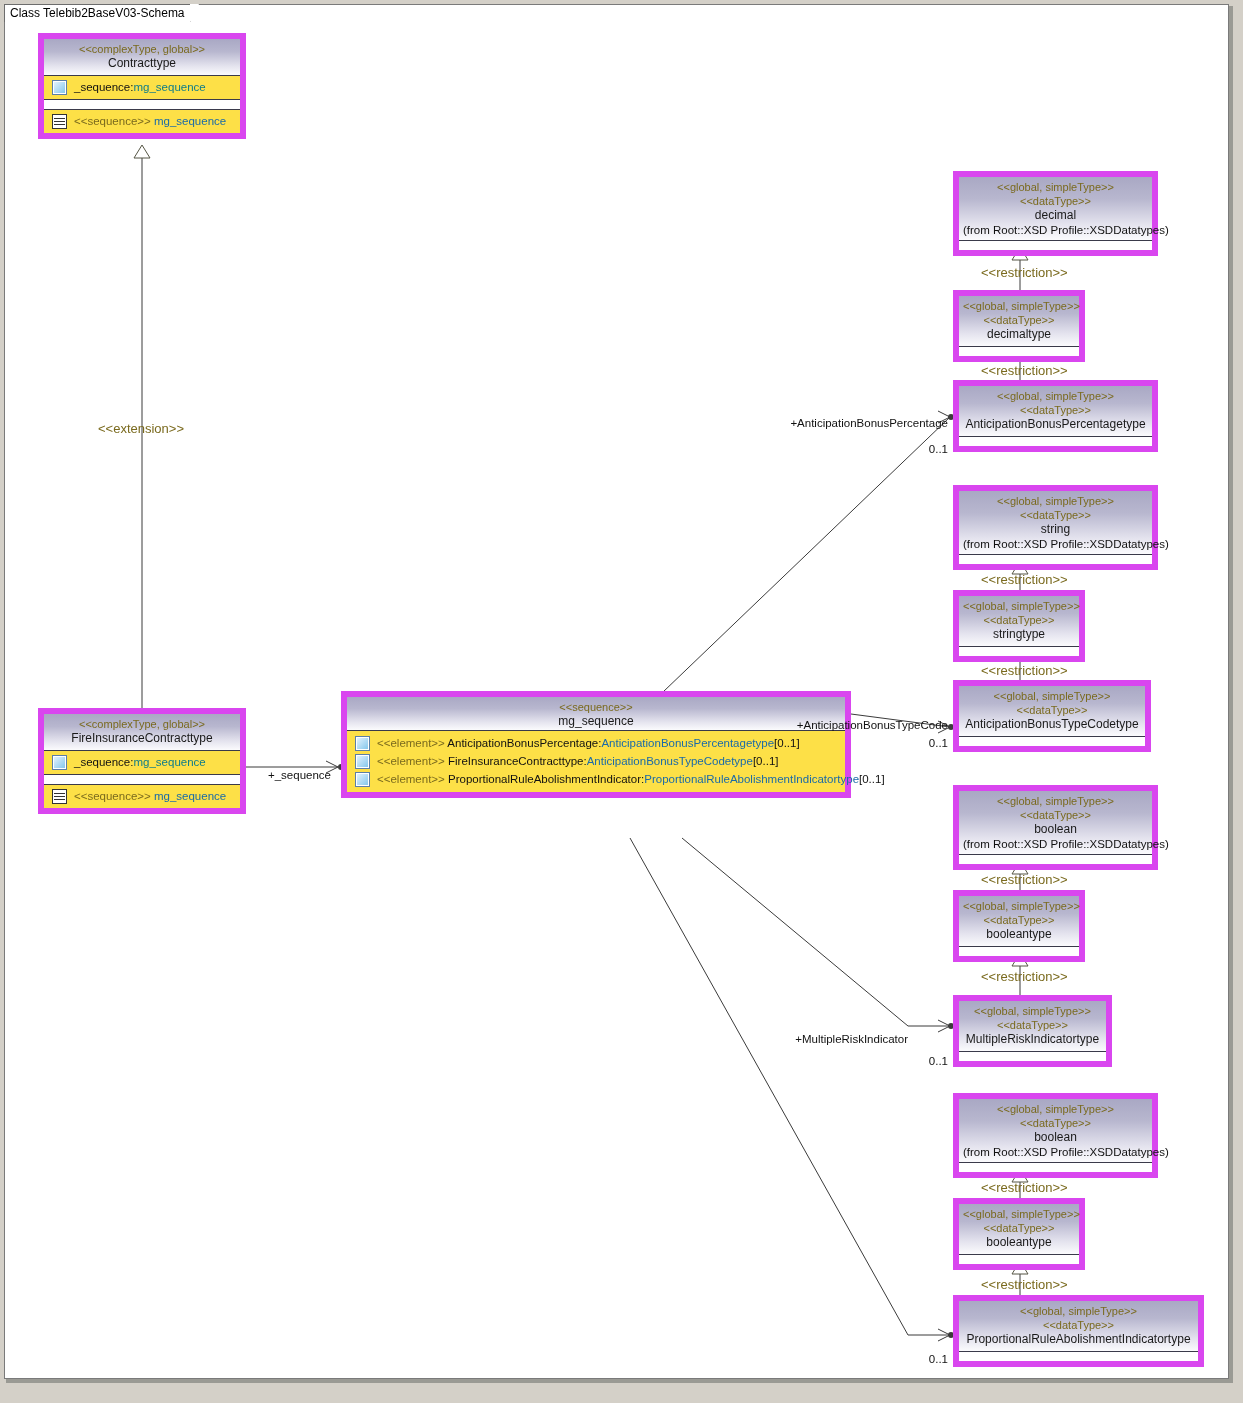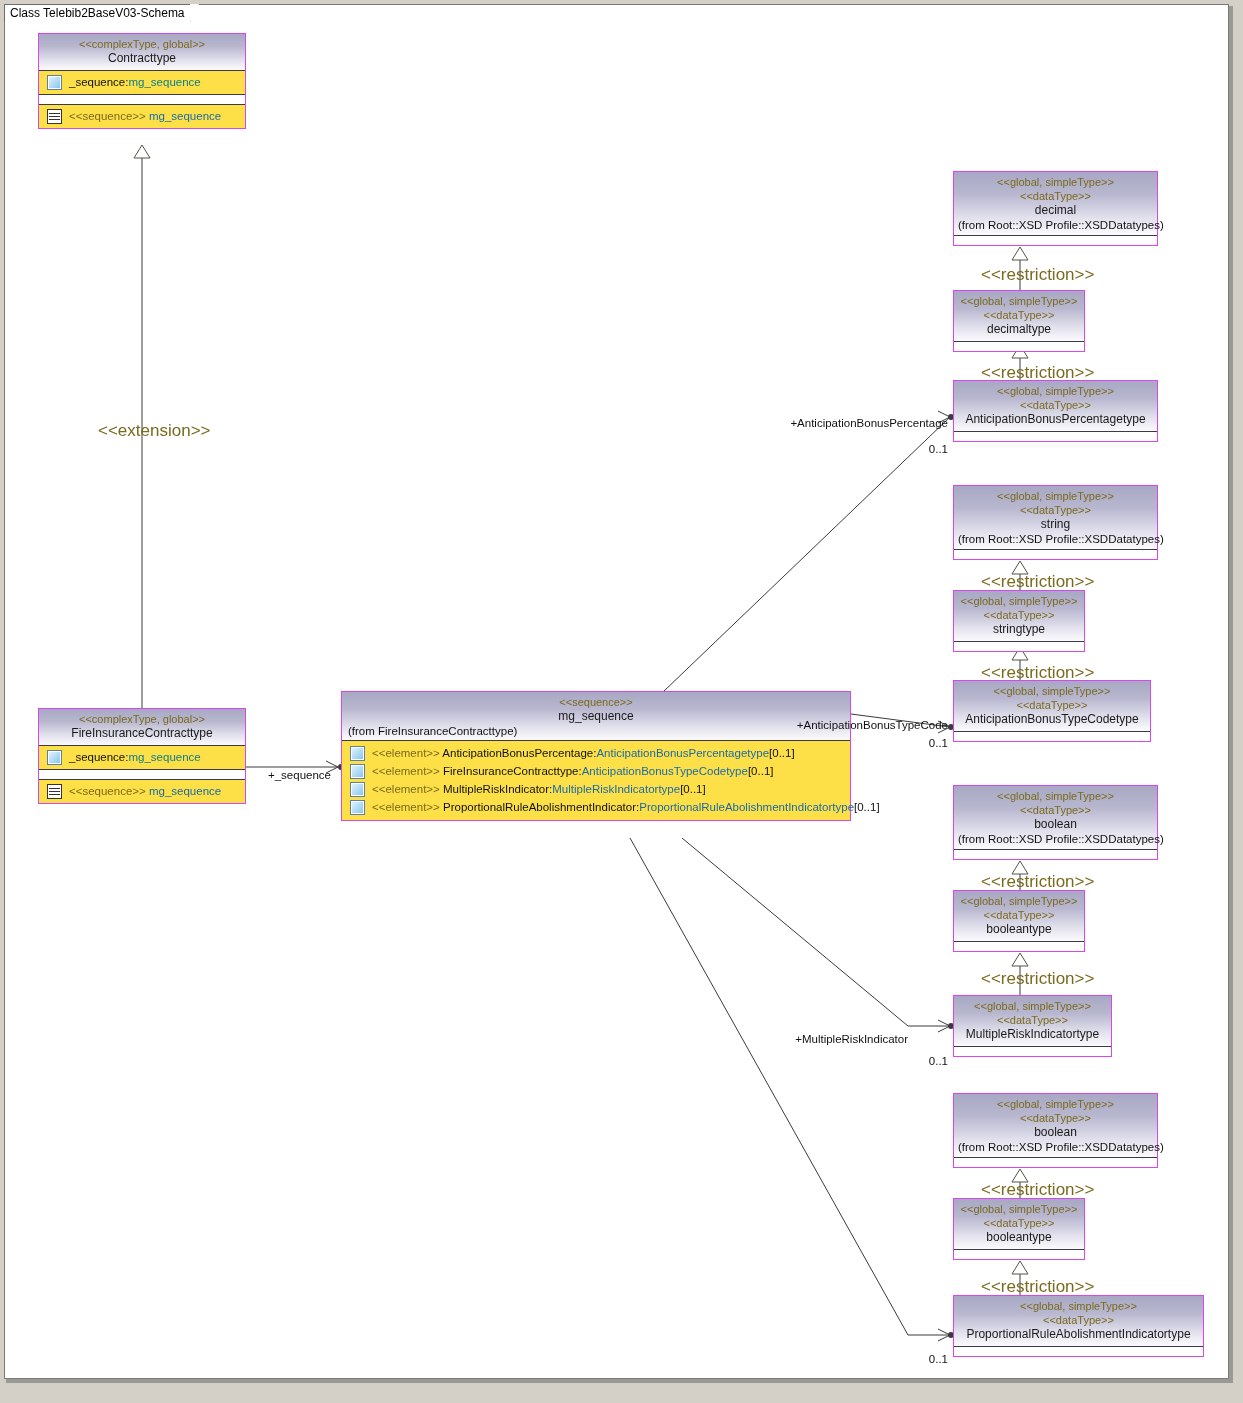--- a/index.html
+++ b/index.html
@@ -8,21 +8,21 @@
   #frame{position:absolute;left:4px;top:4px;width:1225px;height:1375px;background:#ffffff;border:1px solid #7a7a7a;box-sizing:border-box;}
   #frame-shadow{position:absolute;left:6px;top:6px;width:1227px;height:1377px;background:#9a9a94;z-index:0;}
   #frame-tab{position:absolute;left:4px;top:4px;height:18px;background:#ffffff;border:1px solid #6d6d6d;border-bottom:none;
              padding:1px 6px 0 5px;font-size:12px;color:#000;white-space:nowrap;z-index:6;box-sizing:border-box;}
   #frame-tab:after{content:"";position:absolute;right:-9px;top:-1px;width:0;height:0;
              border-left:9px solid #ffffff;border-bottom:19px solid transparent;}
   #frame-tab .tabtxt{position:relative;z-index:2;}
   #canvas{position:absolute;left:0;top:0;width:1225px;height:1375px;z-index:3;}
 
   
-  .cls{position:absolute;box-sizing:border-box;border:1px solid #d946ef;background:#ffffff;z-index:4;}
+  .cls{position:absolute;box-sizing:border-box;border:6px solid #d946ef;background:#ffffff;z-index:4;}
   .cls .hdr{background:linear-gradient(to bottom,#a9a8c4 0%,#b8b7cf 35%,#e4e3ee 75%,#fbfbfd 100%);
             padding:3px 4px 4px 4px;text-align:center;border-bottom:1px solid #3a3a4a;}
   .stereo{font-size:11px;color:#7a6a1e;line-height:14px;white-space:nowrap;}
   .cname{font-size:12px;font-weight:normal;color:#1a1a1a;line-height:15px;white-space:nowrap;}
   .fromtxt{font-size:11.5px;color:#111;line-height:15px;white-space:nowrap;text-align:left;}
   .emptyband{height:9px;background:#ffffff;border-bottom:1px solid #3a3a4a;}
   .emptyband.last{border-bottom:none;}
   .sec{border-bottom:1px solid #3a3a4a;background:#fde047;padding:2px 0 3px 0;}
   .sec.last{border-bottom:none;}
   .row{display:flex;align-items:center;height:18px;padding-left:8px;white-space:nowrap;font-size:11.5px;}
@@ -38,21 +38,21 @@
           background:linear-gradient(135deg,#eaf6ff 0%,#bfe2f7 40%,#7cc3ea 100%);
           box-shadow:inset 0 0 0 1px #ffffff;}
   .ico-seq{width:13px;height:13px;margin-right:7px;flex:0 0 13px;border:1px solid #333;background:#fff;
            position:relative;}
   .ico-seq:before{content:"";position:absolute;left:1px;right:1px;top:3px;height:1px;background:#333;
            box-shadow:0 3px 0 0 #333,0 6px 0 0 #333;}
 
   
   .lbl{position:absolute;font-size:11.5px;color:#111;white-space:nowrap;z-index:5;line-height:13px;}
   .lbl.r{text-align:right;}
-  .stlbl{position:absolute;font-size:17px;color:#7a6a1e;white-space:nowrap;z-index:5;background:transparent;}
+  .stlbl{position:absolute;font-size:13px;color:#7a6a1e;white-space:nowrap;z-index:5;background:transparent;}
 </style>
 </head>
 <body>
 
 <div id="page">
   <div id="frame-shadow"></div>
   <div id="frame"></div>
 
   <div id="frame-tab" style="width: 187px;">
     <span class="tabtxt">Class Telebib2BaseV03-Schema</span>
@@ -155,34 +155,29 @@
         <span class="ico-seq"></span>
         <span class="txt"><span class="kw">&lt;&lt;sequence&gt;&gt;</span> <span class="tp">mg_sequence</span></span>
       </div>
     </div>
   </div>
 
   <div class="cls" style="left:341px;top:691px;width:510px;">
     <div class="hdr" style="padding-bottom:1px;text-align:center;">
       <div class="stereo">&lt;&lt;sequence&gt;&gt;</div>
       <div class="cname">mg_sequence</div>
-      <div class="fromtxt" style="text-align:left;padding-left:2px;">(from FireInsuranceContracttype)</div>
     </div>
     <div class="sec last" style="padding:3px 0 4px 0;">
       <div class="row">
         <span class="ico-el"></span>
         <span class="txt"><span class="kw">&lt;&lt;element&gt;&gt;</span> <span class="nm">AnticipationBonusPercentage:</span><span class="tp">AnticipationBonusPercentagetype</span><span class="mult">[0..1]</span></span>
       </div>
       <div class="row">
         <span class="ico-el"></span>
         <span class="txt"><span class="kw">&lt;&lt;element&gt;&gt;</span> <span class="nm">FireInsuranceContracttype:</span><span class="tp">AnticipationBonusTypeCodetype</span><span class="mult">[0..1]</span></span>
-      </div>
-      <div class="row">
-        <span class="ico-el"></span>
-        <span class="txt"><span class="kw">&lt;&lt;element&gt;&gt;</span> <span class="nm">MultipleRiskIndicator:</span><span class="tp">MultipleRiskIndicatortype</span><span class="mult">[0..1]</span></span>
       </div>
       <div class="row">
         <span class="ico-el"></span>
         <span class="txt"><span class="kw">&lt;&lt;element&gt;&gt;</span> <span class="nm">ProportionalRuleAbolishmentIndicator:</span><span class="tp">ProportionalRuleAbolishmentIndicatortype</span><span class="mult">[0..1]</span></span>
       </div>
     </div>
   </div>
 
   <div class="cls" style="left:953px;top:171px;width:205px;">
     <div class="hdr" style="padding-bottom:2px;">

